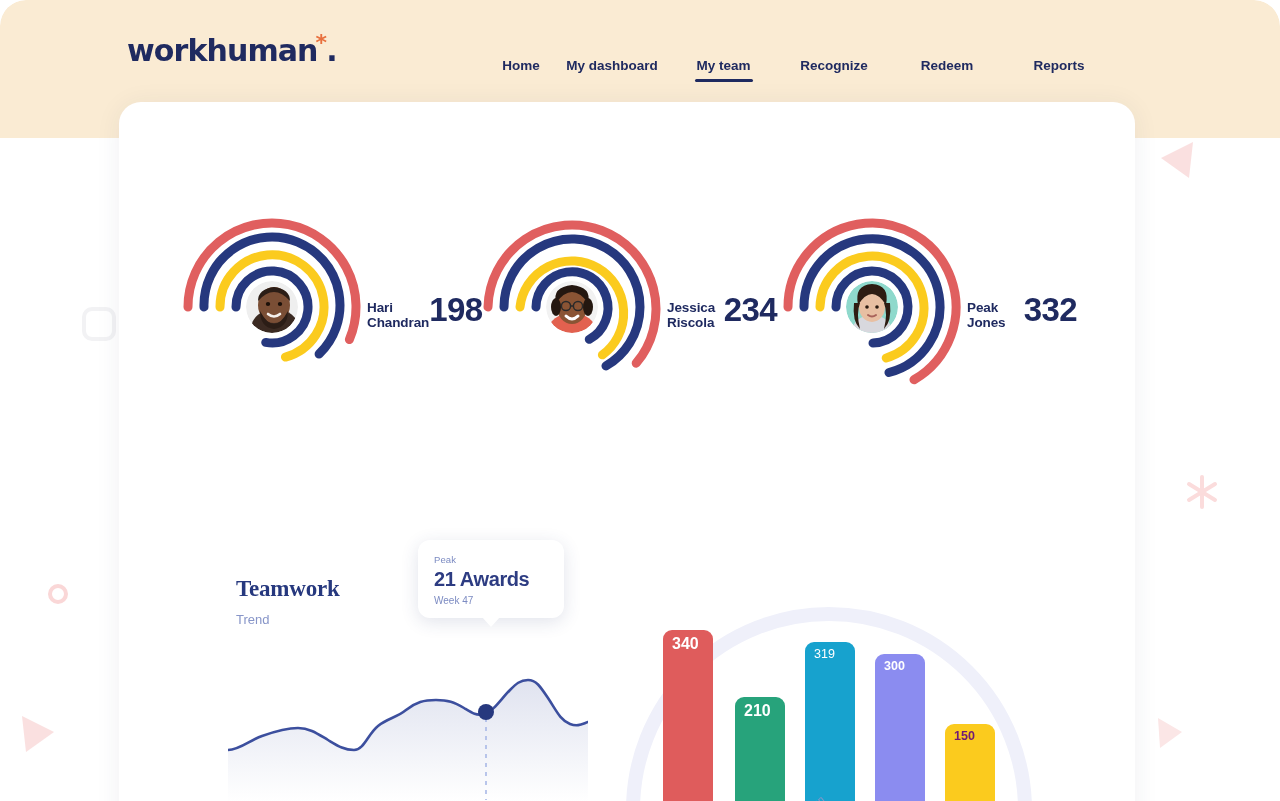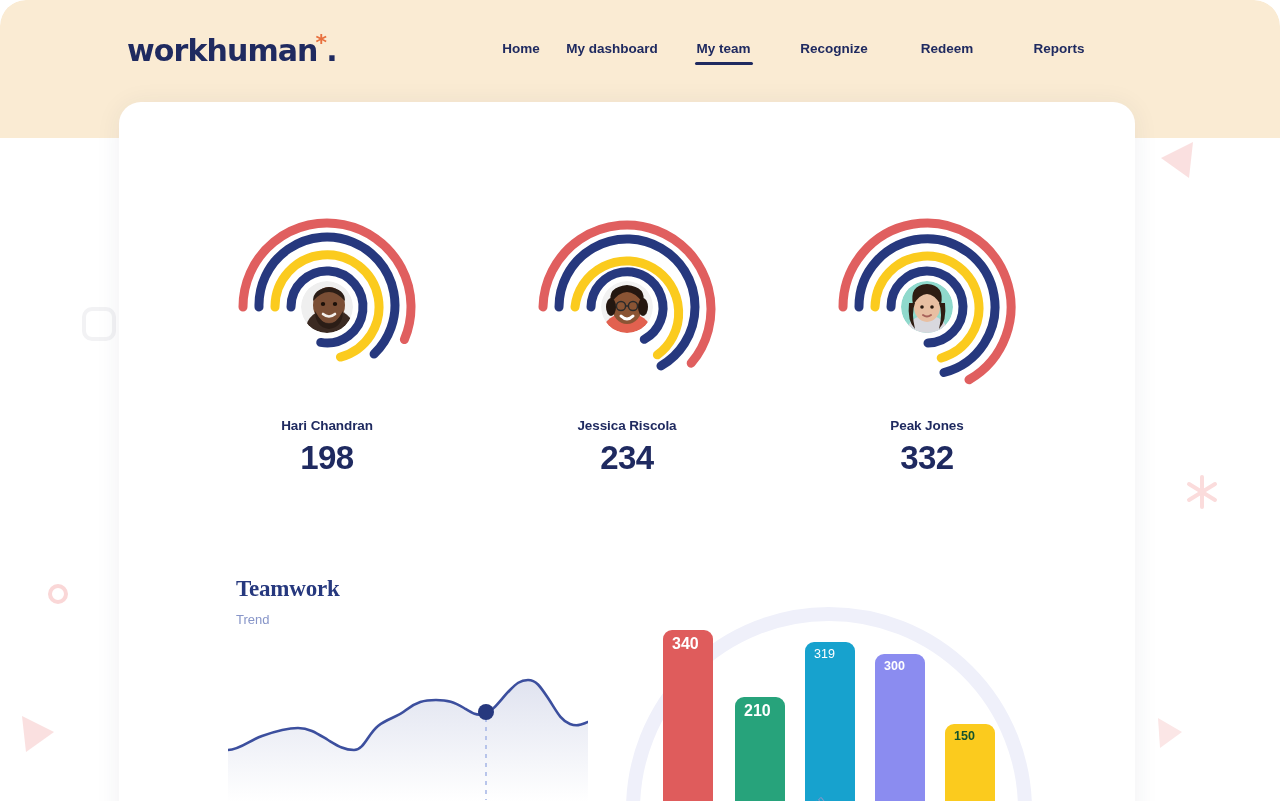--- a/index.html
+++ b/index.html
@@ -50,21 +50,21 @@
     margin-left: -2px;
   }
   .logo .dot {
     color: #1F2A60;
     font-size: 30px;
   }
 
   
   .nav {
     position: absolute;
-    left: 487px; top: 41px;
+    left: 487px; top: 58px;
     display: flex;
     align-items: flex-start;
     gap: 0;
   }
   .nav-item {
     position: relative;
     font-size: 13.5px;
     font-weight: 600;
     color: #1F2A60;
     padding: 0 0 9px 0;
@@ -119,21 +119,21 @@
     position: absolute;
     left: 0; top: 110px;
     width: 100%;
     display: flex;
     justify-content: center;
     gap: 0;
   }
   .leader {
     width: 300px;
     display: flex;
-    flex-direction: column;
+    flex-direction: row;
     align-items: center;
     cursor: pointer;
   }
   .ring-wrap {
     position: relative;
     width: 190px;
     height: 190px;
   }
   .ring-wrap svg { display: block; }
 
@@ -460,39 +460,45 @@
                    C 288 62, 292 58, 300 58
                    C 308 58, 312 64, 320 76
                    C 328 88, 332 98, 342 102
                    C 350 105, 354 102, 360 100"></path>
 
           <line x1="258" y1="96" x2="258" y2="178" stroke="#A9B8E6" stroke-width="1.6" stroke-dasharray="4 5"></line>
 
           <circle cx="258" cy="90" r="8" fill="#26387E"></circle>
         </svg>
 
+        <div class="tooltip">
+          <div class="tt-label">Peak</div>
+          <div class="tt-value">21 Awards</div>
+          <div class="tt-sub">Week 47</div>
+          <div class="tt-tail"></div>
+        </div>
       </div>
 
       <div class="bars-panel">
         <svg class="bars-svg" width="460" height="320" viewBox="0 0 460 320">
 
           <path fill="none" stroke="#EFF0FA" stroke-width="14" d="M 14 268 A 196 196 0 0 1 406 268"></path>
 
           <rect x="44" y="88" width="50" height="180" rx="9" fill="#DF5C5C"></rect>
           <rect x="116" y="155" width="50" height="113" rx="9" fill="#27A37B"></rect>
           <rect x="186" y="100" width="50" height="168" rx="9" fill="#17A2CE"></rect>
           <rect x="256" y="112" width="50" height="156" rx="9" fill="#8B8CF0"></rect>
           <rect x="326" y="182" width="50" height="86" rx="9" fill="#FBCB1E"></rect>
         </svg>
 
         <div style="position:absolute;left:53px;top:93px;font-size:16px;font-weight:700;color:#fff;">340</div>
         <div style="position:absolute;left:125px;top:160px;font-size:16px;font-weight:700;color:#fff;">210</div>
         <div style="position:absolute;left:195px;top:105px;font-size:12.5px;font-weight:400;color:#fff;">319</div>
         <div style="position:absolute;left:265px;top:117px;font-size:12.5px;font-weight:700;color:#fff;">300</div>
-        <div style="position:absolute;left:335px;top:187px;font-size:12.5px;font-weight:700;color:#14532d;">150</div>
+        <div style="position:absolute;left:335px;top:187px;font-size:12.5px;font-weight:700;color:#701a75;">150</div>
 
         <div class="bar-label" style="left:148px;top:290px;">Determination</div>
 
       </div>
 
     </div>
   </div>
 </div>
 
 </body></html>

